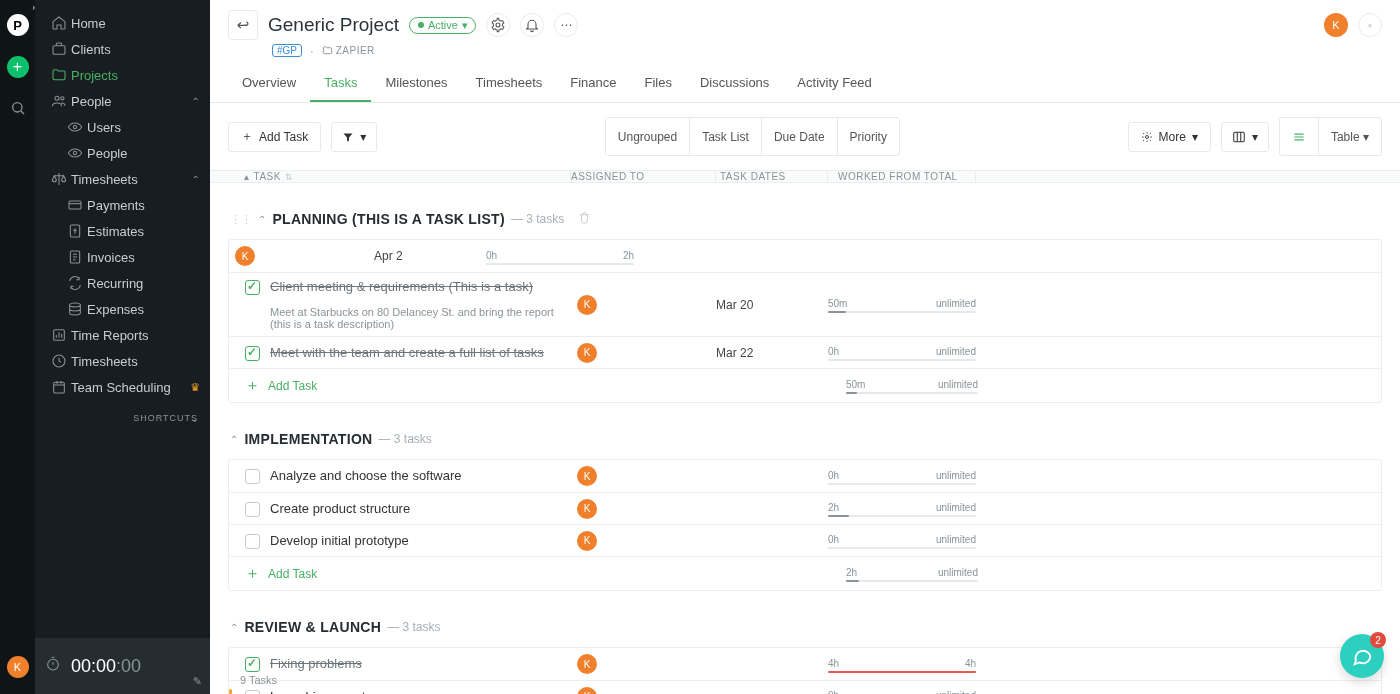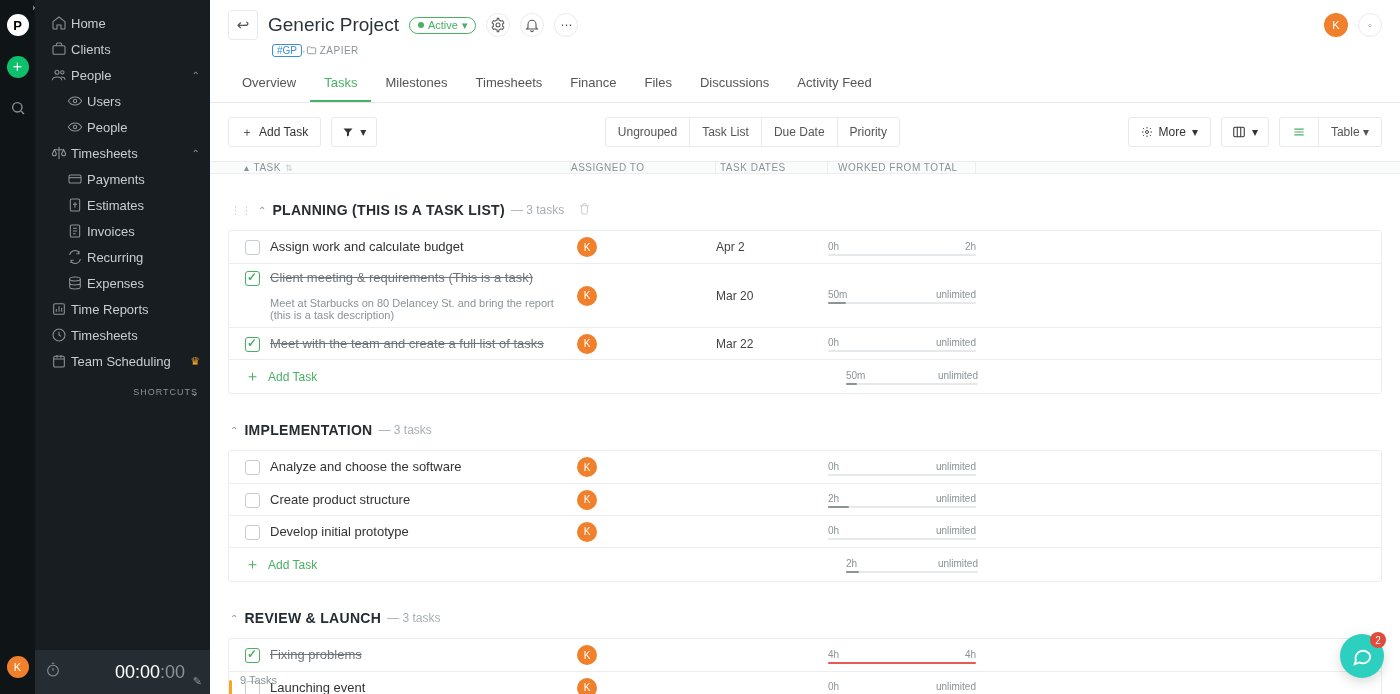--- a/index.html
+++ b/index.html
@@ -37,55 +37,55 @@
   .nav{list-style:none;margin:0;padding:10px 0 0;}
   .nav li{display:flex;align-items:center;padding:0 12px;height:26px;cursor:pointer;color:var(--text-light);position:relative;}
   .nav li .ic{width:24px;display:inline-flex;justify-content:center;color:var(--text-muted);}
   .nav li.sub{padding-left:28px;}
   .nav li.sub .ic{color:var(--text-muted);}
   .nav li.active{color:var(--green);}
   .nav li.active .ic{color:var(--green);}
   .nav li .chev{position:absolute;right:10px;color:var(--text-muted);font-size:10px;}
   .nav li .crown{position:absolute;right:10px;color:#f5a623;font-size:11px;}
   .nav .hdr{font-size:9px;letter-spacing:1px;color:var(--text-muted);padding:14px 12px 4px;text-transform:uppercase;display:flex;justify-content:flex-end;align-items:center;}
-  .sidebar .timer-bar{position:absolute;bottom:0;left:0;right:0;height:44px;background:var(--mid-dark);display:flex;align-items:center;padding:0 10px;color:#fff;gap:44px;}
+  .sidebar .timer-bar{position:absolute;bottom:0;left:0;right:0;height:56px;background:var(--mid-dark);display:flex;align-items:center;padding:0 10px;color:#fff;}
   .timer-bar .tic{width:26px;color:var(--text-muted);font-size:16px;}
   .timer-bar .time{font-family:"Helvetica Neue",Arial,sans-serif;font-size:18px;font-weight:300;}
   .timer-bar .time .dim{color:var(--text-muted);}
   .timer-bar .pencil{position:absolute;right:8px;bottom:6px;color:var(--text-muted);font-size:11px;}
 
   
   .main{flex:1;display:flex;flex-direction:column;min-width:0;background:#fff;}
 
   
   .phead{padding:10px 18px 0;}
   .phead-row1{display:flex;align-items:center;gap:10px;}
   .back-btn{width:30px;height:30px;border:1px solid var(--border);border-radius:4px;display:flex;align-items:center;justify-content:center;color:#555;cursor:pointer;font-size:15px;}
   .ptitle{font-size:19px;font-weight:500;}
   .status-pill{display:inline-flex;align-items:center;gap:4px;border:1px solid var(--green);color:var(--green);border-radius:14px;padding:1px 8px;font-size:11px;cursor:pointer;}
   .status-pill::before{content:"";width:6px;height:6px;border-radius:50%;background:var(--green);}
   .hicon{width:24px;height:24px;border:1px solid var(--border);border-radius:50%;display:flex;align-items:center;justify-content:center;color:#555;cursor:pointer;font-size:12px;}
   .phead .spacer{flex:1;}
   .head-avatar{width:24px;height:24px;border-radius:50%;display:flex;align-items:center;justify-content:center;font-size:11px;color:#fff;}
   .head-avatar.k{background:var(--orange);}
   .head-avatar.notify{background:#fff;border:1px solid var(--border);color:#888;}
-  .pmeta{display:flex;align-items:center;font-size:11px;color:var(--text-muted);padding:4px 0 2px 44px;}
+  .pmeta{display:flex;align-items:center;gap:8px;font-size:11px;color:var(--text-muted);padding:4px 0 2px 44px;}
   .badge-gp{border:1px solid var(--blue-badge);color:var(--blue-badge);border-radius:3px;padding:0 4px;font-size:10px;}
   .folder-link{display:inline-flex;align-items:center;gap:3px;color:var(--text-muted);text-transform:uppercase;font-size:10px;letter-spacing:0.5px;}
 
   
   .ptabs{display:flex;border-bottom:1px solid var(--border);padding:0 18px;margin-top:6px;}
   .ptabs .tab{padding:10px 14px;color:#555;font-size:13px;cursor:pointer;border-bottom:2px solid transparent;}
   .ptabs .tab.active{color:var(--green);border-bottom-color:var(--green);font-weight:500;}
 
   
   .tbar{display:flex;align-items:center;padding:14px 18px;gap:10px;}
   .btn{border:1px solid var(--border);background:#fff;border-radius:3px;height:30px;padding:0 12px;display:inline-flex;align-items:center;gap:6px;font-size:12px;cursor:pointer;color:#333;}
   .btn.icon-only{padding:0 10px;}
-  .seg{display:inline-flex;border:1px solid var(--border);border-radius:3px;overflow:hidden;height:30px;}
+  .seg{display:inline-flex;border:1px solid var(--border);border-radius:3px;overflow:hidden;height:39px;}
   .seg .s{padding:0 12px;display:flex;align-items:center;font-size:12px;color:#555;cursor:pointer;}
   .seg .s + .s{border-left:1px solid var(--border);}
   .tbar .fill{flex:1;}
 
   
   .thead{display:flex;border-top:1px solid var(--border-light);border-bottom:1px solid var(--border-light);background:#fafbfb;font-size:10px;letter-spacing:0.5px;color:#8a9398;text-transform:uppercase;height:28px;align-items:center;}
   .col-task{flex:0 0 360px;padding-left:34px;display:flex;align-items:center;gap:4px;}
   .col-asg{flex:0 0 145px;border-left:1px solid var(--border-light);height:100%;display:flex;align-items:center;}
   .col-dates{flex:0 0 112px;border-left:1px solid var(--border-light);padding-left:4px;height:100%;display:flex;align-items:center;}
   .col-work{flex:0 0 148px;border-left:1px solid var(--border-light);padding-left:10px;height:100%;display:flex;align-items:center;}
@@ -170,20 +170,28 @@
         <span>Home</span>
       </li>
     <li>
         <span class="ic">
           <svg class="svgic" viewBox="0 0 24 24" fill="none" stroke="currentColor" stroke-width="1.6">
             <rect x="3" y="7" width="18" height="13" rx="2"></rect>
             <path d="M8 7V5a2 2 0 0 1 2-2h4a2 2 0 0 1 2 2v2"></path>
           </svg>
         </span>
         <span>Clients</span>
+      </li>
+    <li class="active">
+        <span class="ic">
+          <svg class="svgic" viewBox="0 0 24 24" fill="none" stroke="currentColor" stroke-width="1.6">
+            <path d="M3 6a2 2 0 0 1 2-2h4l2 2h8a2 2 0 0 1 2 2v9a2 2 0 0 1-2 2H5a2 2 0 0 1-2-2z"></path>
+          </svg>
+        </span>
+        <span>Projects</span>
       </li>
     <li>
         <span class="ic">
           <svg class="svgic" viewBox="0 0 24 24" fill="none" stroke="currentColor" stroke-width="1.6">
             <circle cx="9" cy="8" r="3"></circle>
             <path d="M2 20c0-3 3-5 7-5s7 2 7 5"></path>
             <circle cx="17" cy="8" r="2.5"></circle>
             <path d="M15 15c3 0 6 1.5 6 4"></path>
           </svg>
         </span>
@@ -431,26 +439,20 @@
           <span class="drag">⋮⋮</span>
           <span class="collapse">⌃</span>
           <span class="gtitle">PLANNING (THIS IS A TASK LIST)</span>
           <span class="gcount"> — 3 tasks</span>
           <span class="del"><svg width="13" height="13" viewBox="0 0 24 24" fill="none" stroke="currentColor" stroke-width="1.8">
               <path d="M4 7h16M9 7V5a2 2 0 0 1 2-2h2a2 2 0 0 1 2 2v2M6 7l1 13a2 2 0 0 0 2 2h6a2 2 0 0 0 2-2l1-13"></path>
             </svg></span>
         </div>
         <div class="rows">
           <div class="row">
-            <div class="r-task">
-              <div class="check"></div>
-              <div>
-                <div class="tasktext">Assign work and calculate budget</div>
-              </div>
-            </div>
             <div class="r-asg"><span class="asgav">K</span></div>
             <div class="r-dates">Apr 2</div>
             <div class="r-work">
               <div class="wlabels">
                 <span>0h</span>
                 <span>2h</span>
               </div>
               <div class="wbar">
                 <div class="fillb safe" style="width: 0%;"></div>
               </div>

